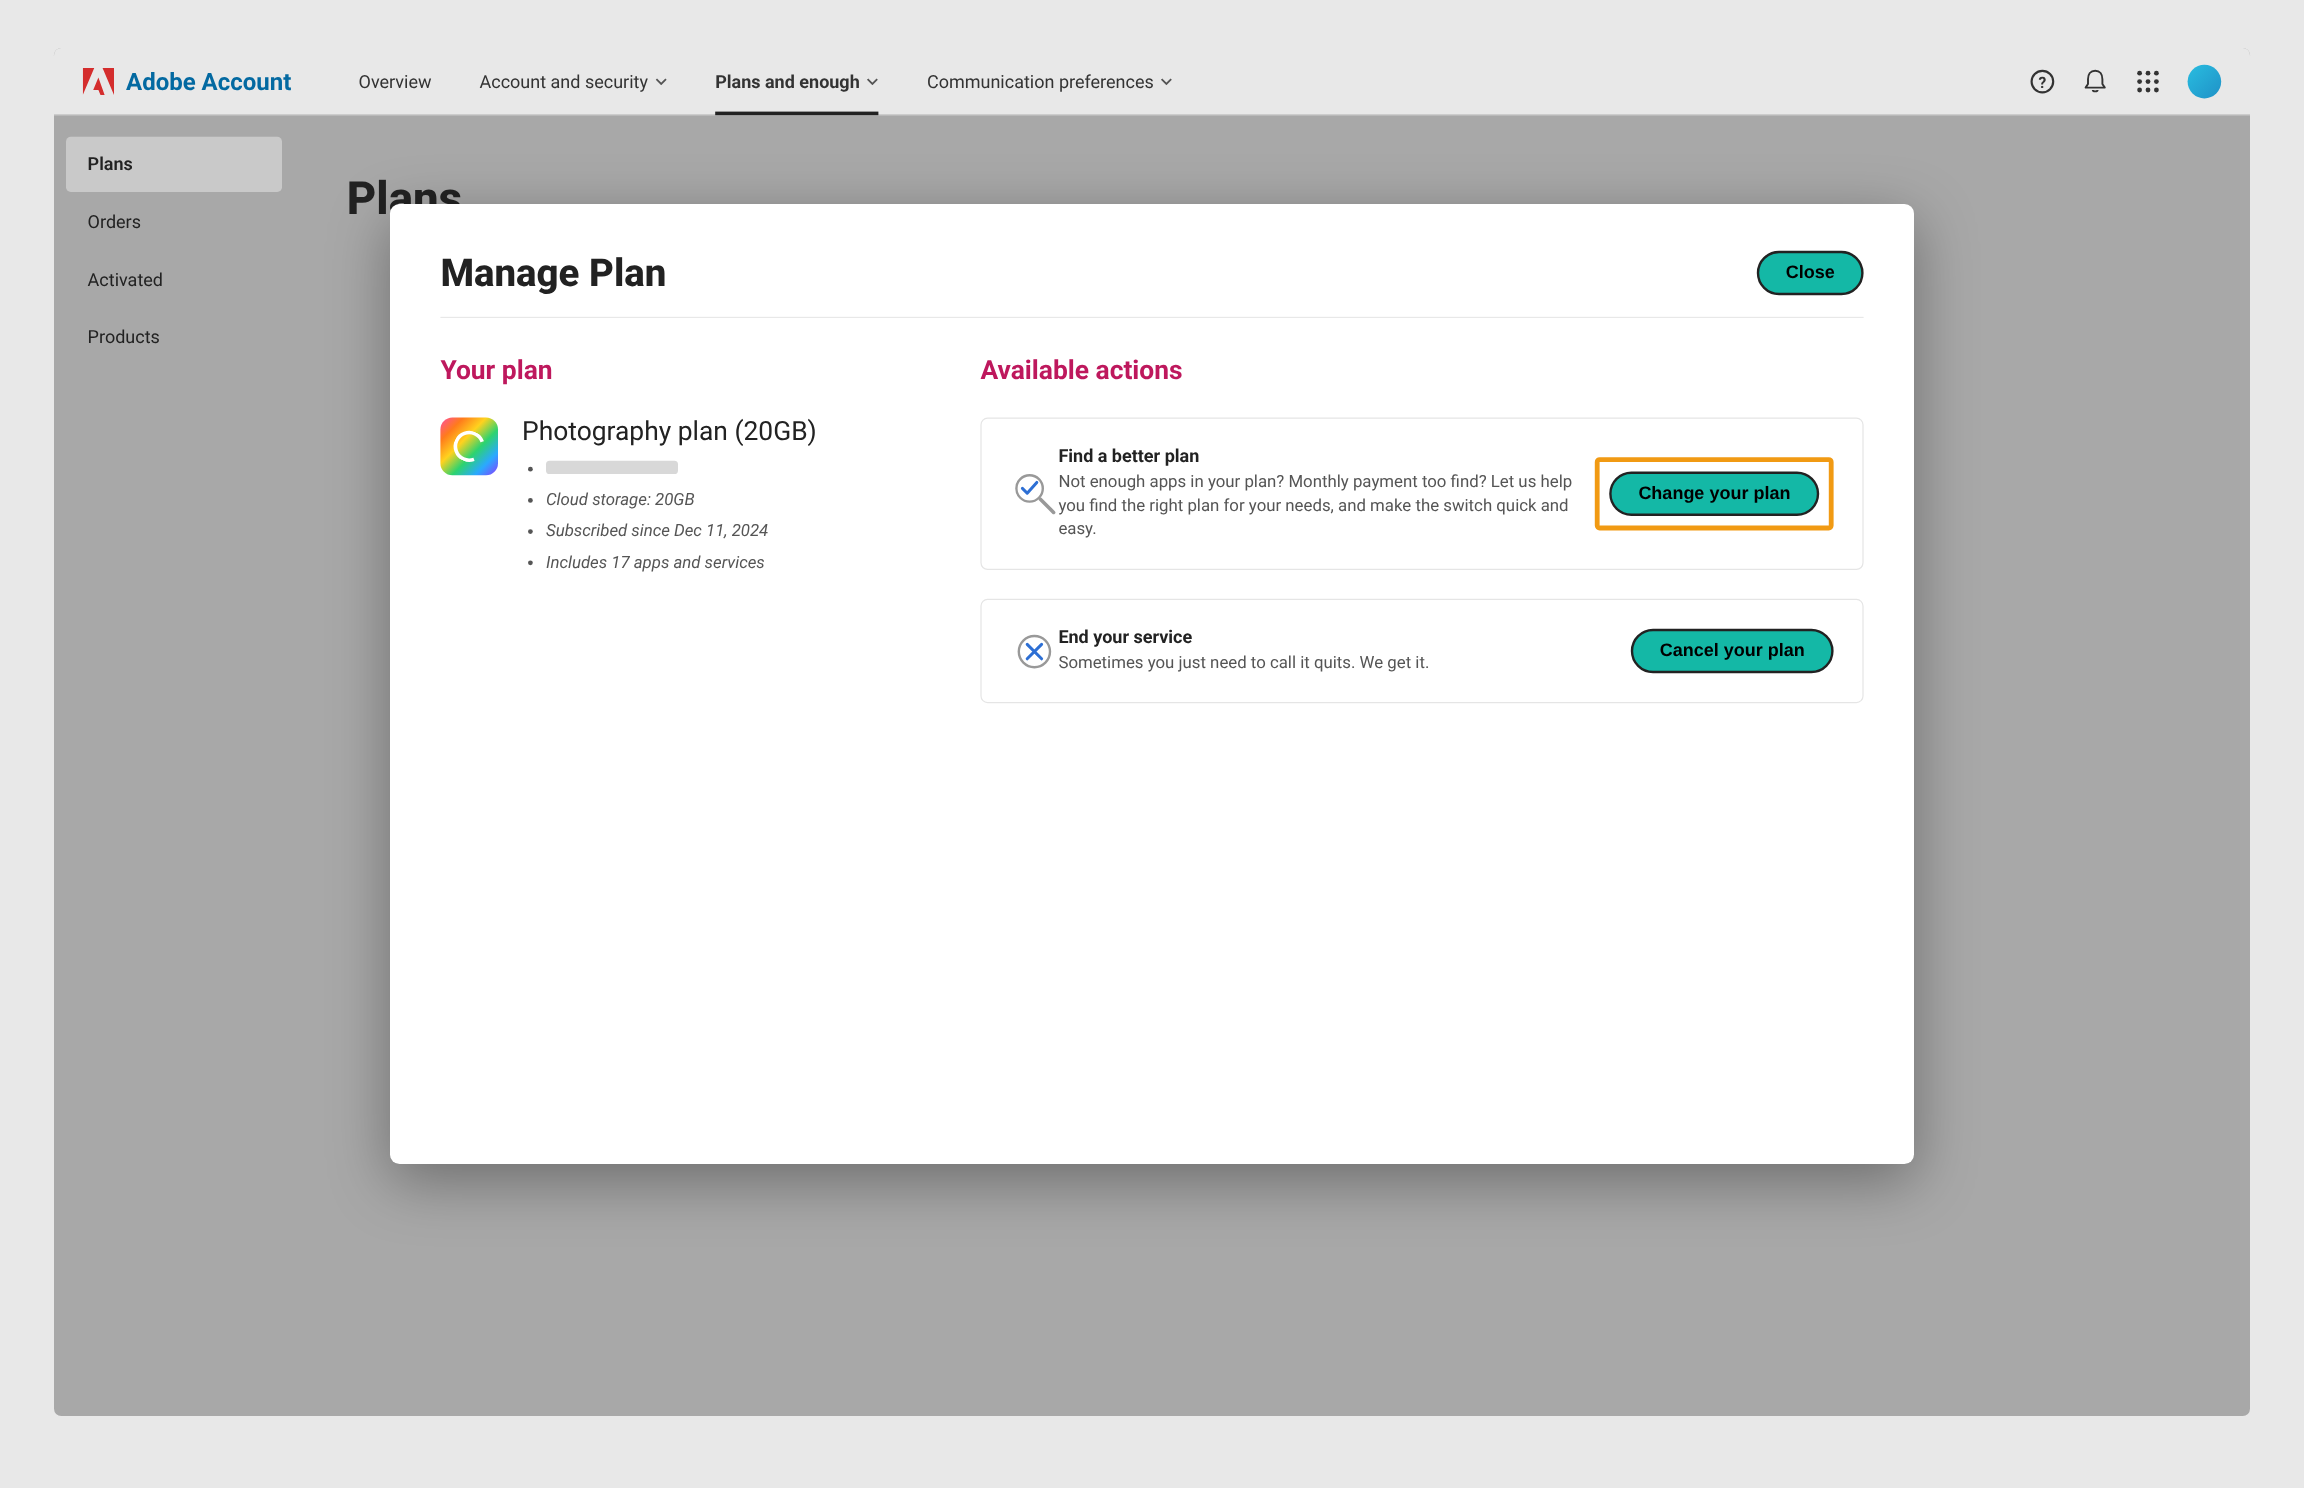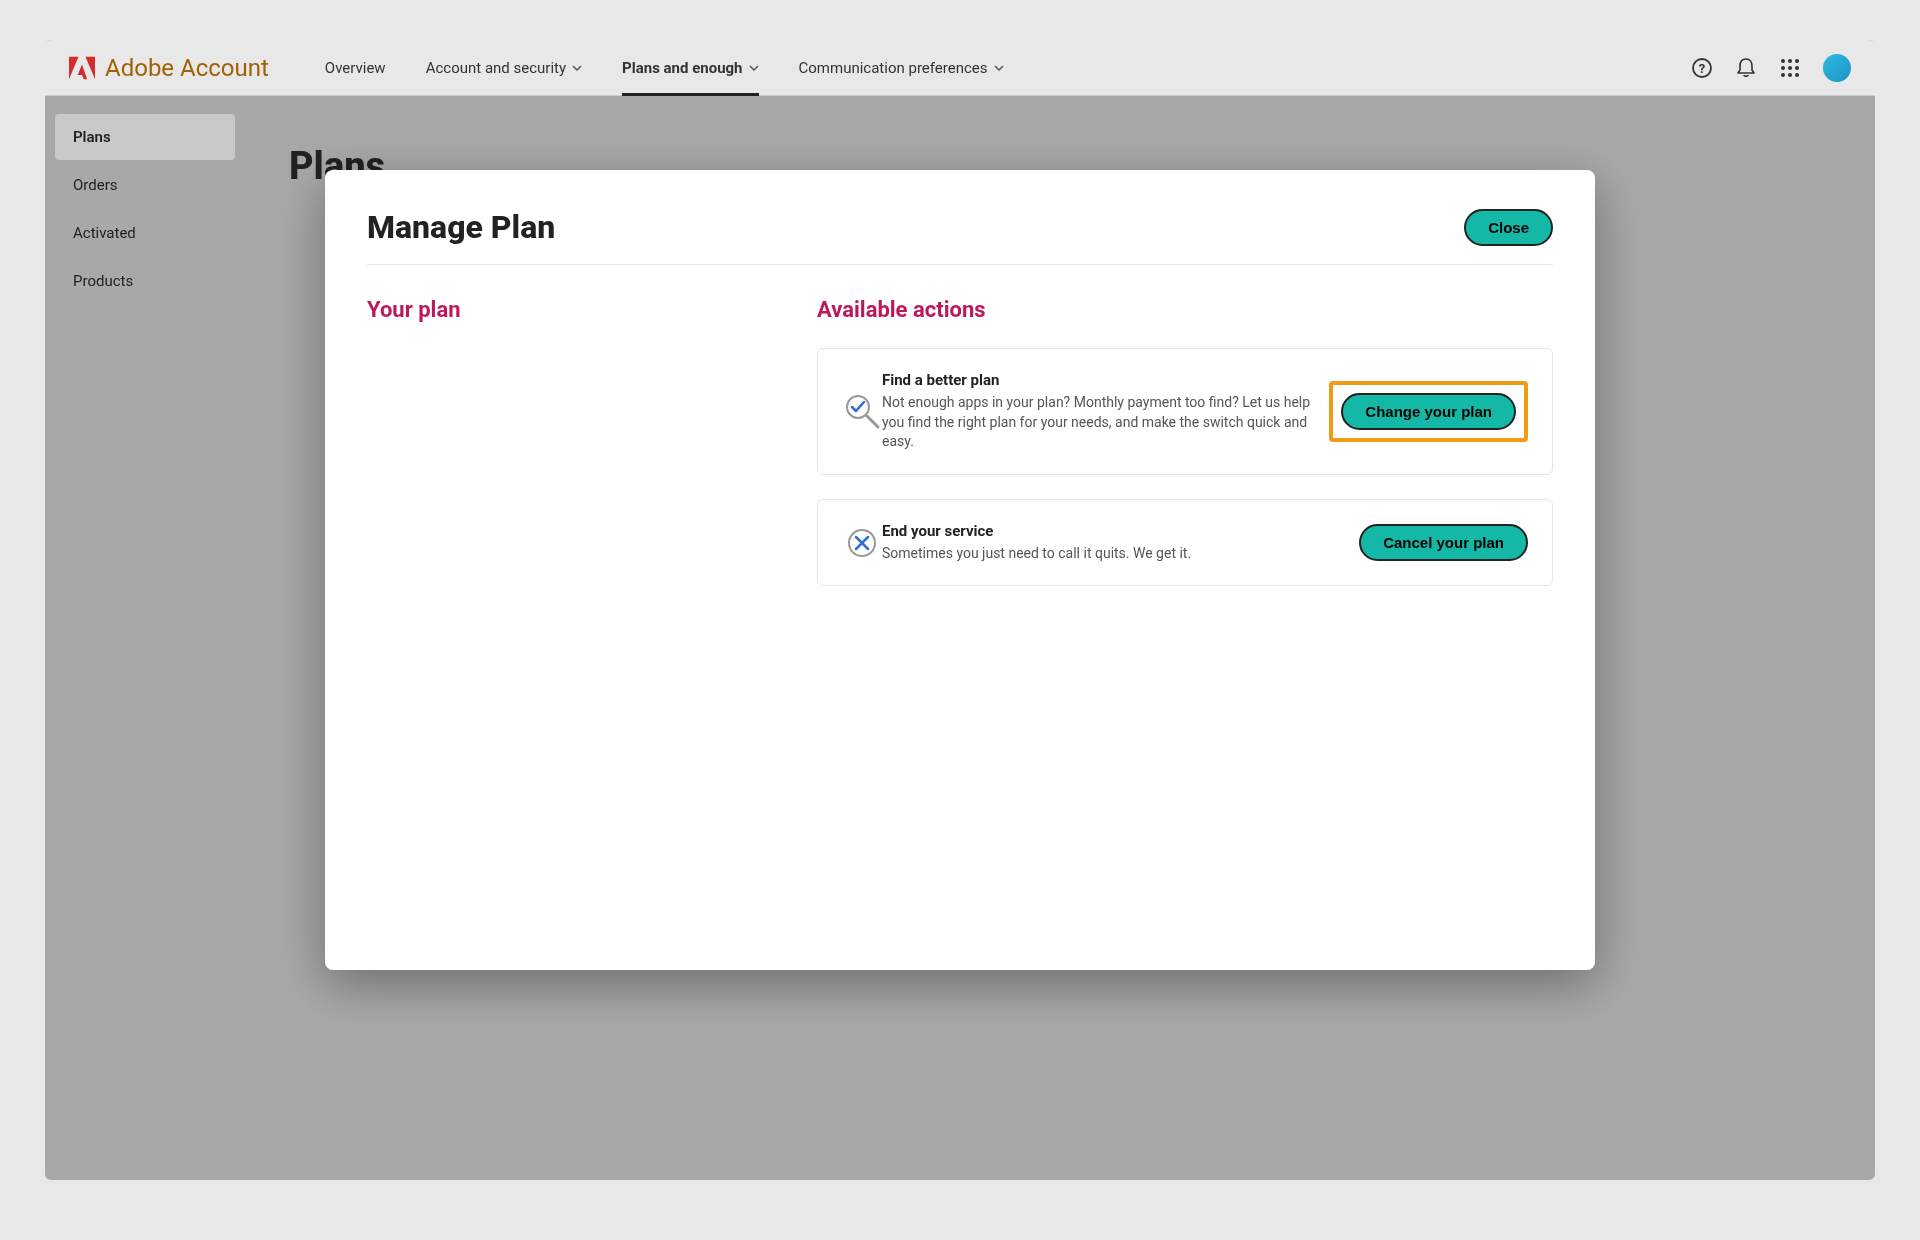--- a/index.html
+++ b/index.html
@@ -1,21 +1,21 @@
 <!DOCTYPE html>
 <html><head>
 <meta charset="utf-8">
 <style>
 * { box-sizing: border-box; margin: 0; padding: 0; }
 body { font-family: -apple-system, BlinkMacSystemFont, "Segoe UI", Roboto, Arial, sans-serif; background: #e8e8e8; width: 1920px; height: 1240px; position: relative; overflow: hidden; }
 .page-frame { position: absolute; left: 45px; top: 40px; right: 45px; bottom: 60px; background: #a8a8a8; border-radius: 6px; overflow: hidden; }
 .navbar { background: #e8e8e8; height: 56px; display: flex; align-items: center; padding: 0 24px; border-bottom: 1px solid #ccc; }
 .logo { display: flex; align-items: center; gap: 10px; margin-right: 36px; }
 .logo-mark { width: 26px; height: 24px; }
-.logo-text { color: #a16207; font-weight: 400; font-size: 24px; }
+.logo-text { color: #0369a1; font-weight: 700; font-size: 20px; }
 .nav-items { display: flex; align-items: center; gap: 0; }
 .nav-item { padding: 0 20px; height: 56px; display: flex; align-items: center; color: #333; font-size: 15px; cursor: pointer; position: relative; gap: 6px; }
 .nav-item.active { font-weight: 700; }
 .nav-item.active::after { content: ""; position: absolute; bottom: 0; left: 20px; right: 20px; height: 3px; background: #222; }
 .chevron { width: 10px; height: 6px; }
 .nav-right { margin-left: auto; display: flex; align-items: center; gap: 22px; }
 .icon-btn { width: 22px; height: 22px; display: flex; align-items: center; justify-content: center; color: #333; }
 .avatar { width: 28px; height: 28px; border-radius: 50%; background: linear-gradient(135deg,#29bde0,#1f91c7); }
 .content-bg { display: flex; padding: 18px 0 0 0; }
 .sidebar { width: 180px; margin-left: 10px; }
@@ -123,20 +123,34 @@
 
 <div class="modal-overlay">
   <div class="modal">
     <div class="modal-header">
       <h2 class="modal-title">Manage Plan</h2>
       <button class="pill-btn">Close</button>
     </div>
     <div class="modal-body">
       <div class="left-col">
         <h3 class="section-h">Your plan</h3>
+        <div class="plan-row">
+          <div class="cc-icon">
+              <div class="cc-inner"></div>
+            </div>
+          <div class="plan-details">
+            <div class="plan-name">Photography plan (20GB)</div>
+            <ul>
+              <li><span class="skeleton"></span></li>
+              <li>Cloud storage: 20GB</li>
+              <li>Subscribed since Dec 11, 2024</li>
+              <li>Includes 17 apps and services</li>
+            </ul>
+          </div>
+        </div>
       </div>
       <div class="right-col">
         <h3 class="section-h">Available actions</h3>
 
         <div class="action-card">
           <svg class="action-icon" viewBox="0 0 40 40">
             <circle cx="16" cy="16" r="11" stroke="#999" stroke-width="2" fill="none"></circle>
             <line x1="25" y1="25" x2="36" y2="36" stroke="#999" stroke-width="3" stroke-linecap="round"></line>
             <path d="M10 16 L14 20 L22 11" stroke="#2d6fd4" stroke-width="2.5" fill="none" stroke-linecap="round" stroke-linejoin="round"></path>
           </svg>

